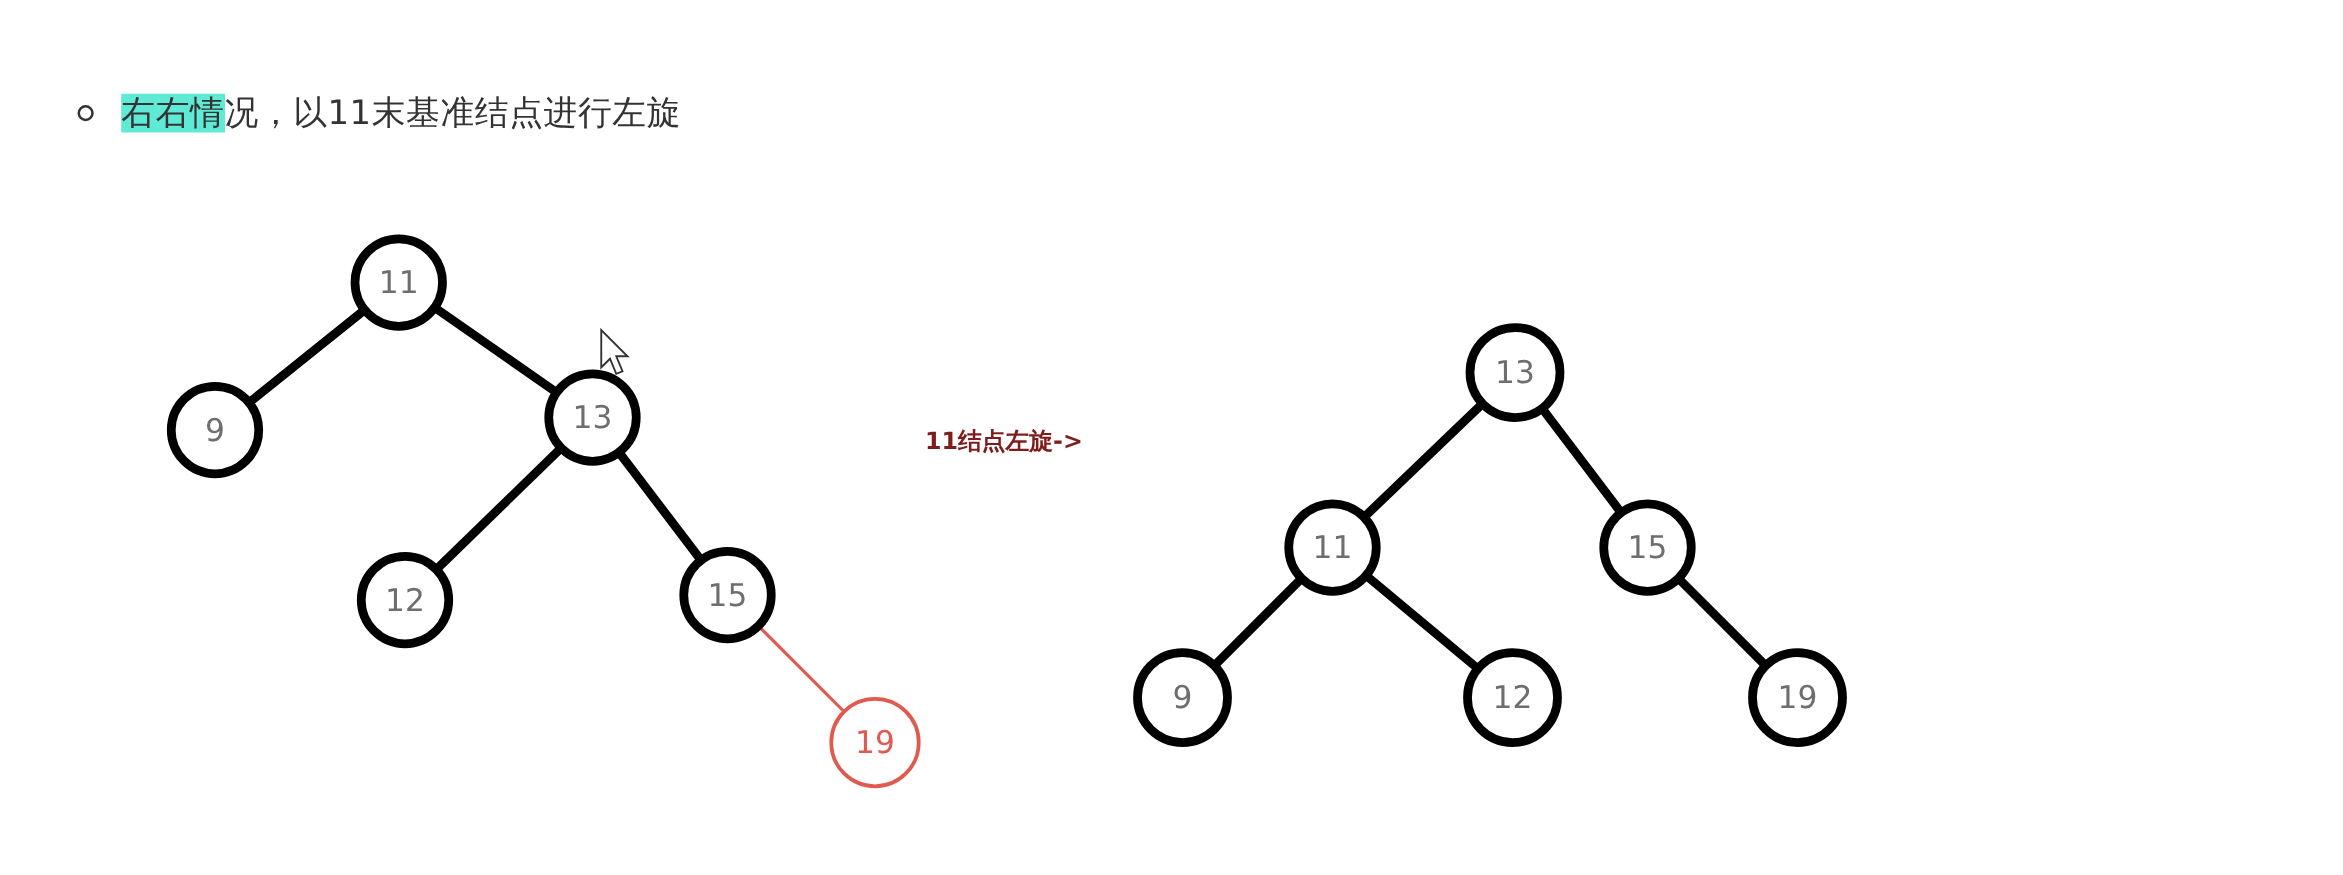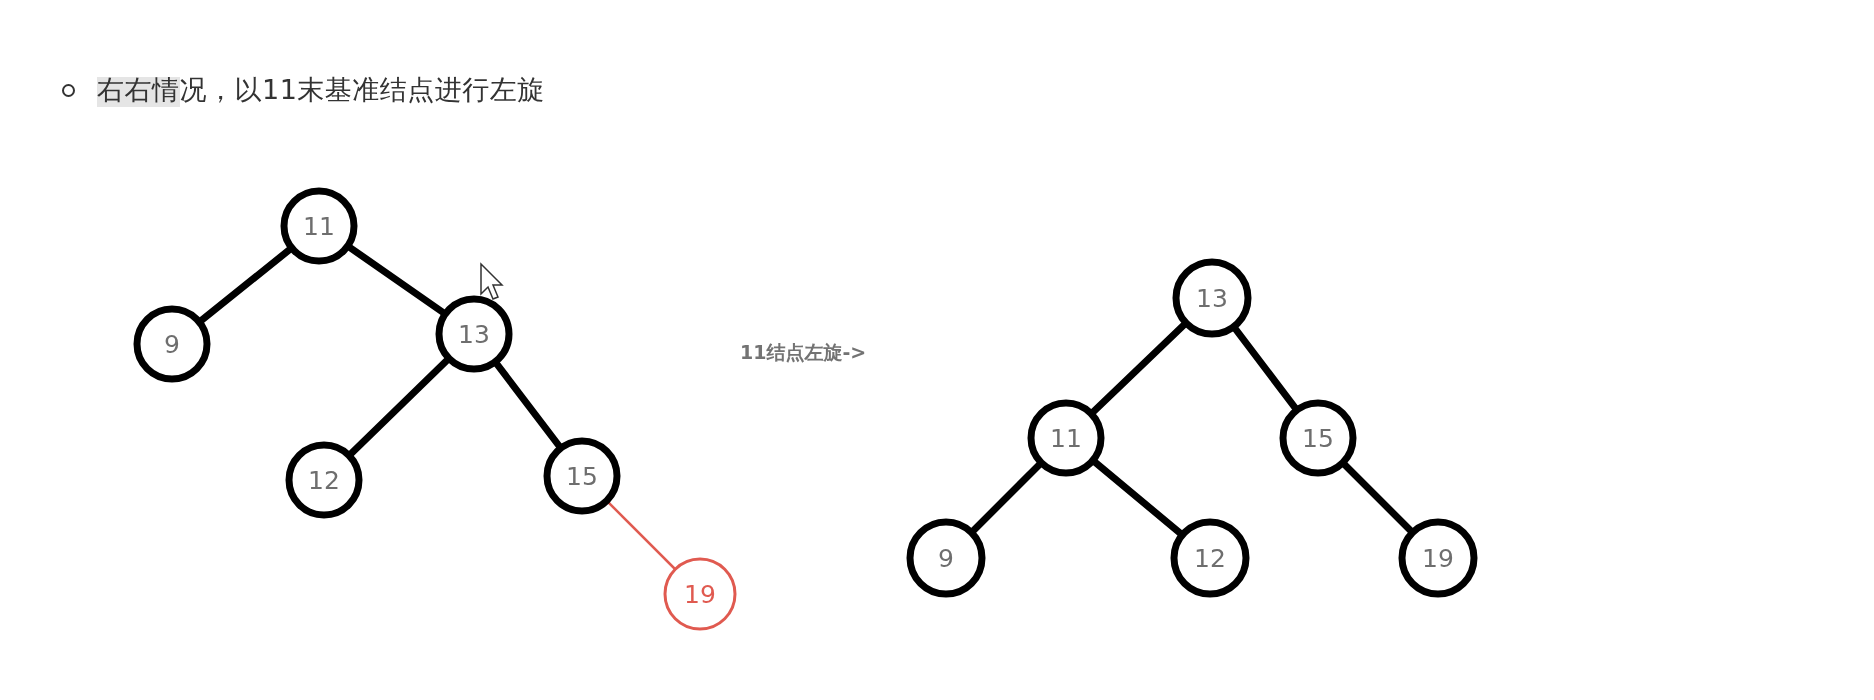--- a/index.html
+++ b/index.html
@@ -1,22 +1,22 @@
 <!DOCTYPE html>
 <html><head>
 <meta charset="utf-8">
 <style>
   html, body { margin: 0; padding: 0; }
   body { width: 1874px; height: 700px; background: #ffffff; position: relative; overflow: hidden;
          font-family: "DejaVu Sans", "Liberation Sans", sans-serif; }
   .bullet-line { position: absolute; left: 62px; top: 70px; height: 40px; display: flex; align-items: center; }
   .bullet { width: 9px; height: 9px; border: 2.5px solid #333; border-radius: 50%; margin-right: 22px; box-sizing: content-box; }
   .heading-text { font-size: 27px; color: #333; letter-spacing: 0.5px; white-space: nowrap; }
-  .hl { background: #e5e5e5; font-family: Liberation Mono, monospace; }
-  .caption { position: absolute; left: 740px; top: 340px; font-size: 19px; color: #737373; white-space: nowrap; font-weight: bold; }
+  .hl { background: #5eead4; }
+  .caption { position: absolute; left: 740px; top: 340px; font-size: 19px; color: #7f1d1d; white-space: nowrap; font-weight: bold; }
   svg { position: absolute; left: 0; top: 0; }
   .node-label { font-family: "DejaVu Sans", sans-serif; font-size: 25px; fill: #6e6e6e; text-anchor: middle; dominant-baseline: central; }
   .node-label.red { fill: #e05a50; }
 </style>
 </head>
 <body>
 
 <div class="bullet-line">
   <span class="bullet"></span>
   <span class="heading-text"><span class="hl">右右情</span><span>况，以11末基准结点进行左旋</span></span>

